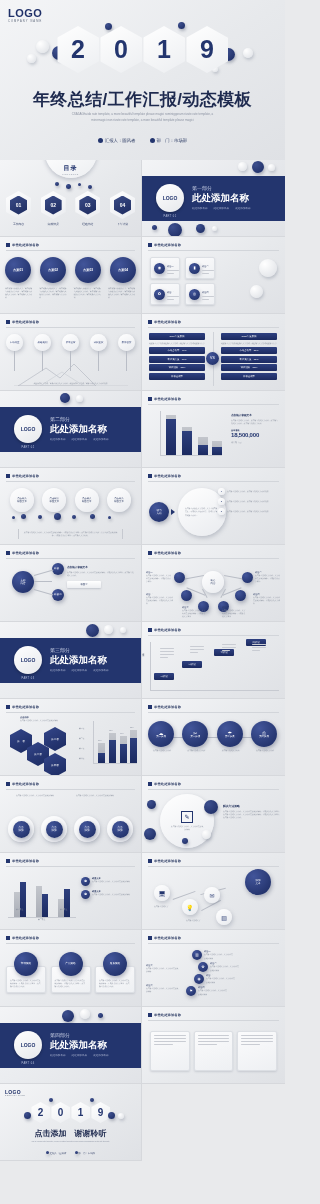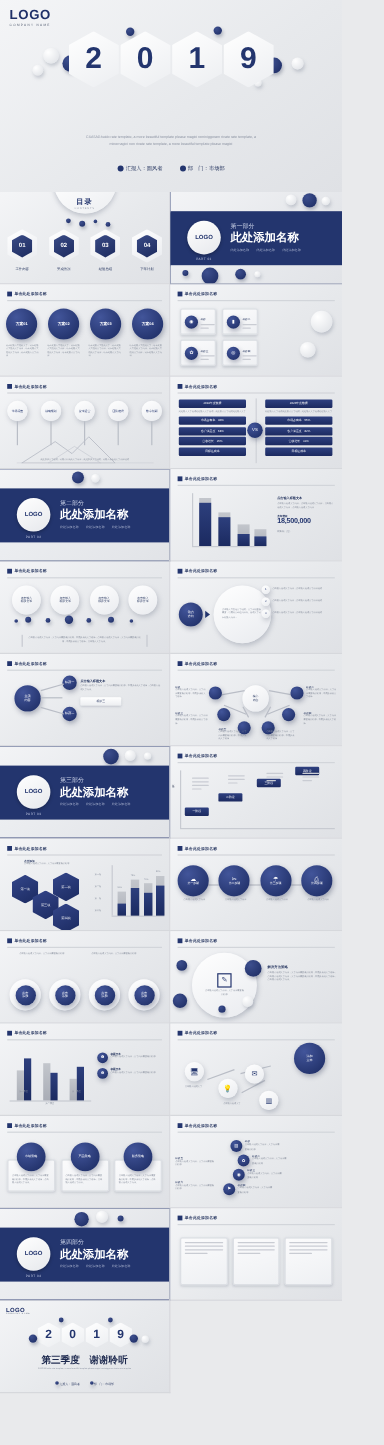--- a/index.html
+++ b/index.html
@@ -139,20 +139,21 @@
       <div class="cn">COMPANY NAME</div>
     </div>
 
     <div class="hexrow">
       <div class="hex">2</div>
       <div class="hex">0</div>
       <div class="hex">1</div>
       <div class="hex">9</div>
     </div>
 
+    <div class="maintitle">年终总结/工作汇报/动态模板</div>
     <div class="sub">
       <div>CSA5AGhuido rate template, a more beautiful template please magici rominiggoram rivate rate template, a</div>
       <div>minernagici non rivate rate template, a more beautiful template please magici</div>
     </div>
     <div class="meta">
       <div>
         <span class="dot"></span><span>汇报人：</span><span>圆风者</span>
       </div>
       <div>
         <span class="dot"></span><span>部　门：</span><span>市场部</span>
@@ -895,21 +896,21 @@
         <div class="hex" style="width:19px;height:21px;font-size:10px;">2</div>
         <div class="hex" style="width:19px;height:21px;font-size:10px;">0</div>
         <div class="hex" style="width:19px;height:21px;font-size:10px;">1</div>
         <div class="hex" style="width:19px;height:21px;font-size:10px;">9</div>
       </div>
       <div class="ball d" style="left:24px;top:28px;width:7px;height:7px;"></div>
       <div class="ball d" style="left:49px;top:14px;width:4px;height:4px;"></div>
       <div class="ball d" style="left:90px;top:14px;width:4px;height:4px;"></div>
       <div class="ball d" style="left:108px;top:28px;width:7px;height:7px;"></div>
       <div class="ball w" style="left:118px;top:29px;width:6px;height:6px;"></div>
-      <div style="position:absolute;left:0;right:0;top:44px;text-align:center;font-size:8px;font-weight:bold;color:#1e2a4f;">第三季度　谢谢聆听</div>
+      <div style="position:absolute;left:0;right:0;top:44px;text-align:center;font-size:8px;font-weight:bold;color:#1e2a4f;">点击添加　谢谢聆听</div>
       <div style="position:absolute;left:18px;right:18px;top:56px;text-align:center;font-size:1.7px;color:#8d94a3;line-height:1.8;">CSA5AGhuido rate template, a more beautiful template please magici rominiggoram rivate rate template</div>
       <div style="position:absolute;left:0;right:0;bottom:5px;display:flex;justify-content:center;gap:8px;font-size:2.4px;color:#2b3a63;">
         <div><span class="ball d" style="position:relative;display:inline-block;width:3px;height:3px;"></span> <span>汇报人：</span><span>圆风者</span></div>
         <div><span class="ball d" style="position:relative;display:inline-block;width:3px;height:3px;"></span> <span>部　门：</span><span>市场部</span></div>
       </div>
     </div>
 
   </div>
 </div>
 

